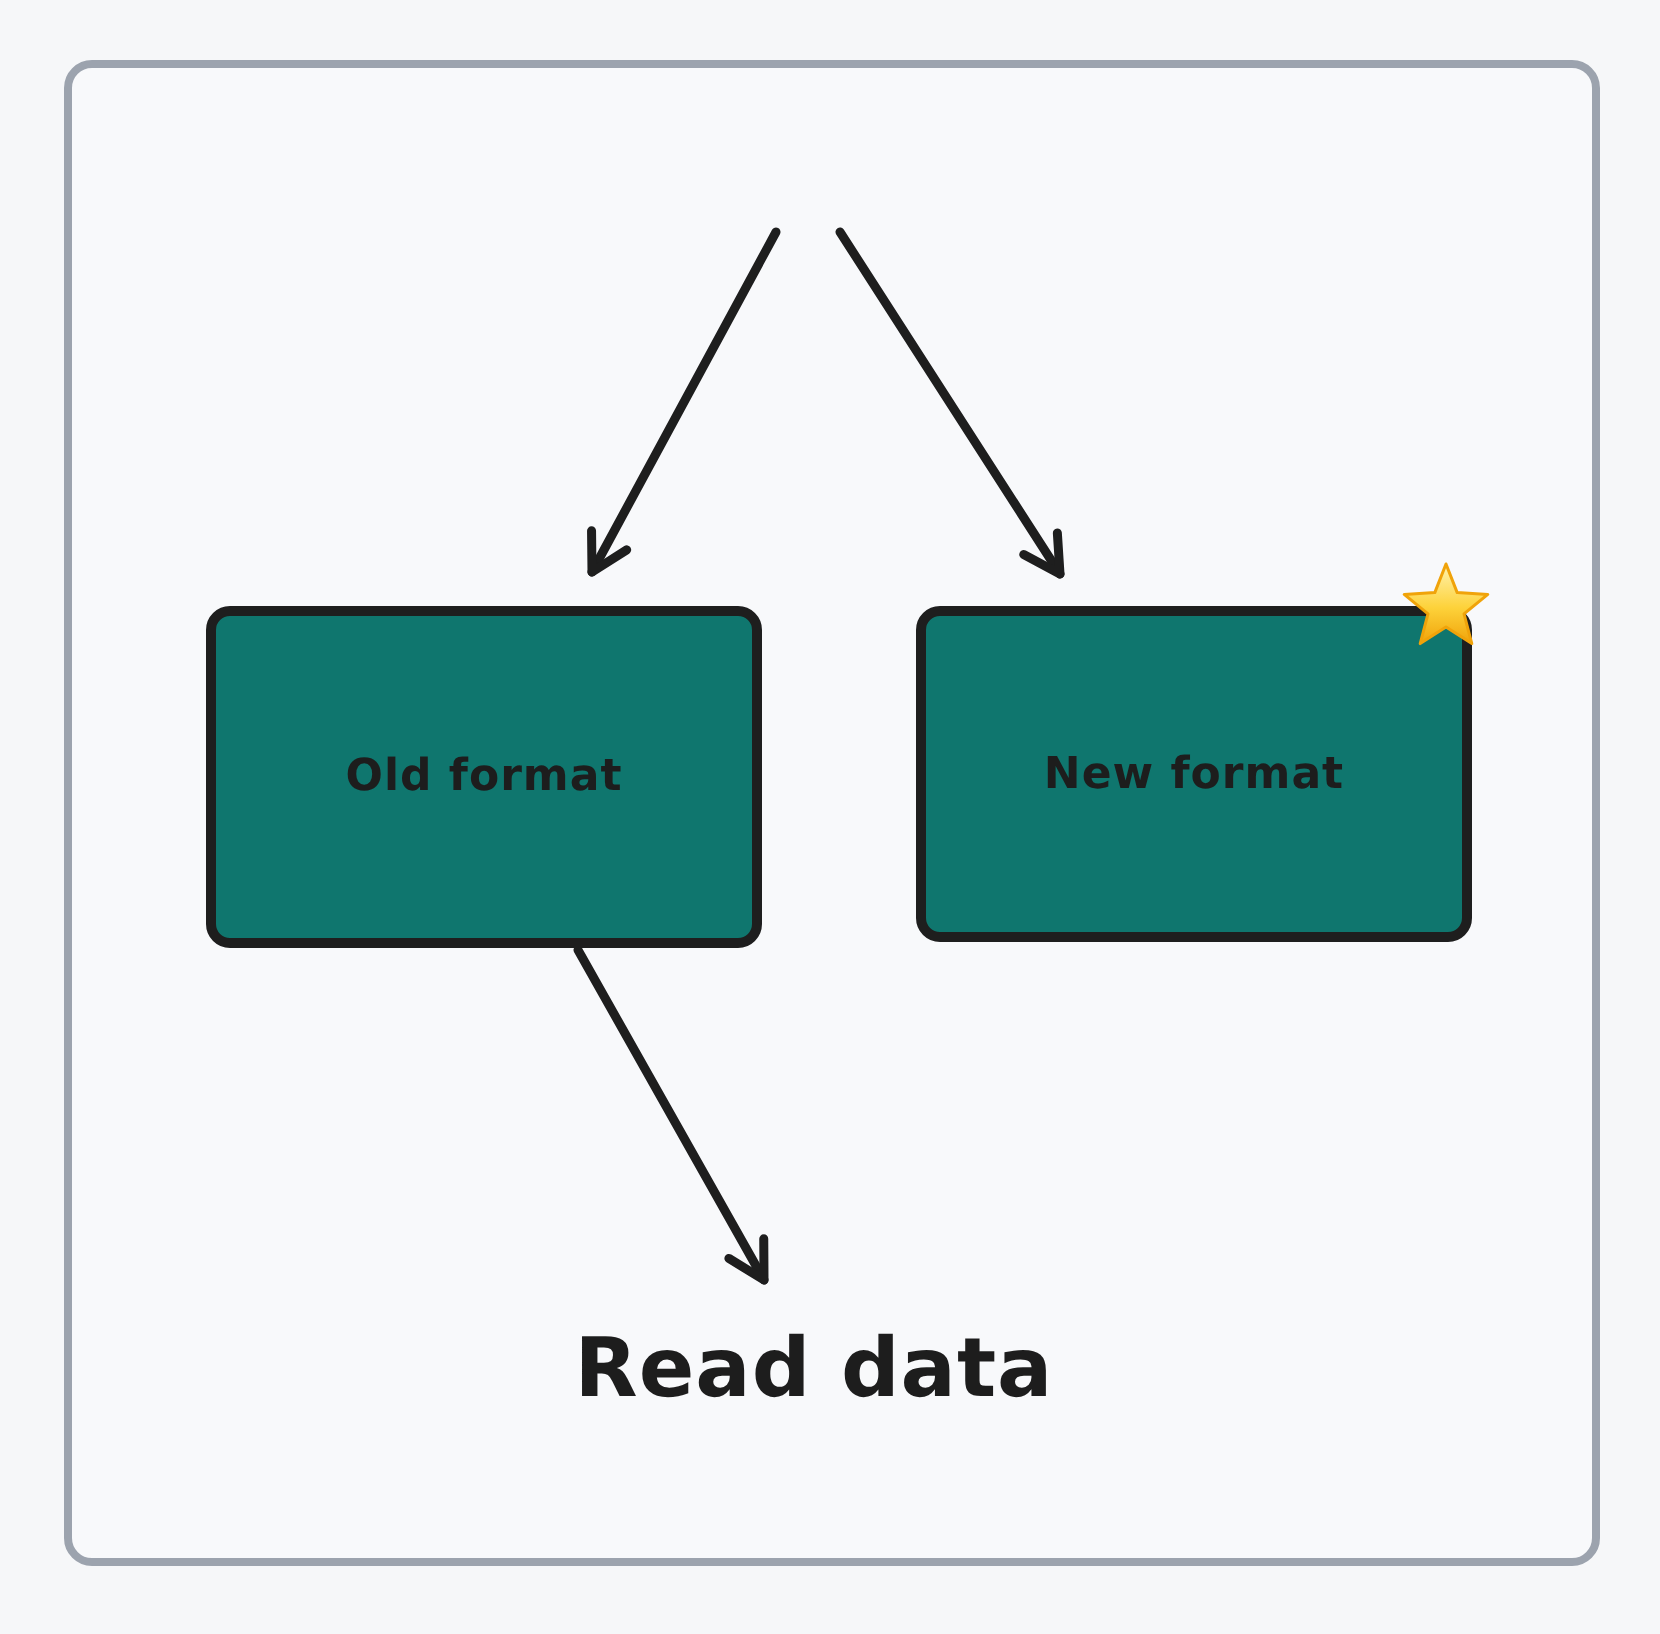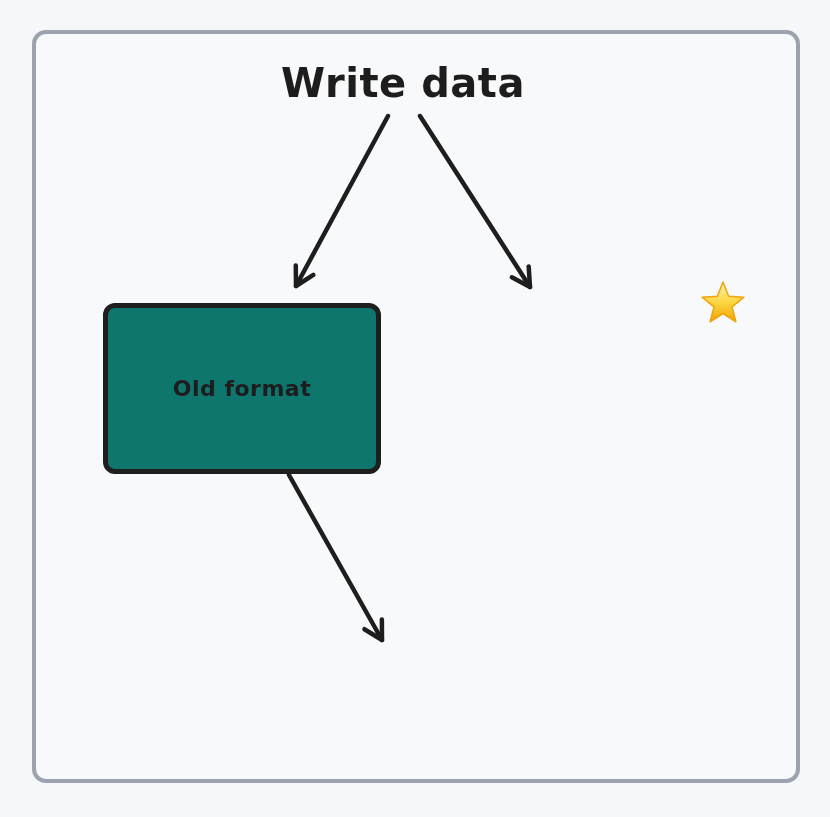--- a/index.html
+++ b/index.html
@@ -89,43 +89,46 @@
     height: 48px;
   }
 </style>
 </head>
 <body>
 
 <div class="canvas">
 
   <div class="frame"></div>
 
-  <div class="diagram-title title-top">Write data</div>
 
   <svg class="arrows-layer" viewBox="0 0 830 817" xmlns="http://www.w3.org/2000/svg">
     <defs>
       <marker id="arrowhead" markerUnits="userSpaceOnUse" markerWidth="32" markerHeight="32" refX="24" refY="15" orient="auto">
         <path d="M6,5 L24,15 L6,25" fill="none" stroke="#1e1e1e" stroke-width="4.5" stroke-linecap="round" stroke-linejoin="round"></path>
       </marker>
     </defs>
     <line x1="388" y1="116" x2="296" y2="286" stroke="#1e1e1e" stroke-width="4.5" stroke-linecap="round" marker-end="url(#arrowhead)"></line>
     <line x1="420" y1="116" x2="530" y2="287" stroke="#1e1e1e" stroke-width="4.5" stroke-linecap="round" marker-end="url(#arrowhead)"></line>
     <line x1="289" y1="475" x2="382" y2="640" stroke="#1e1e1e" stroke-width="4.5" stroke-linecap="round" marker-end="url(#arrowhead)"></line>
   </svg>
 
   <div class="node node-old">
     <span class="node-label">Old format</span>
   </div>
 
+  <div class="node node-new">
+    <span class="node-label">New format</span>
+  </div>
 
   <svg class="star-badge" viewBox="0 0 48 48" xmlns="http://www.w3.org/2000/svg">
     <defs>
       <linearGradient id="starGrad" x1="0" y1="0" x2="0" y2="1">
         <stop offset="0" stop-color="#fff3b0"></stop>
         <stop offset="0.55" stop-color="#fdd23a"></stop>
         <stop offset="1" stop-color="#f0a30a"></stop>
       </linearGradient>
     </defs>
     <polygon points="24,4 29.6,18.3 44.9,19.2 33,28.9 36.9,43.8 24,35.5 11.1,43.8 15,28.9 3.1,19.2 18.4,18.3" fill="url(#starGrad)" stroke="#f0a30a" stroke-width="1.5" stroke-linejoin="round"></polygon>
   </svg>
 
+  <div class="diagram-title title-bottom">Read data</div>
 
 </div>
 
 </body></html>

